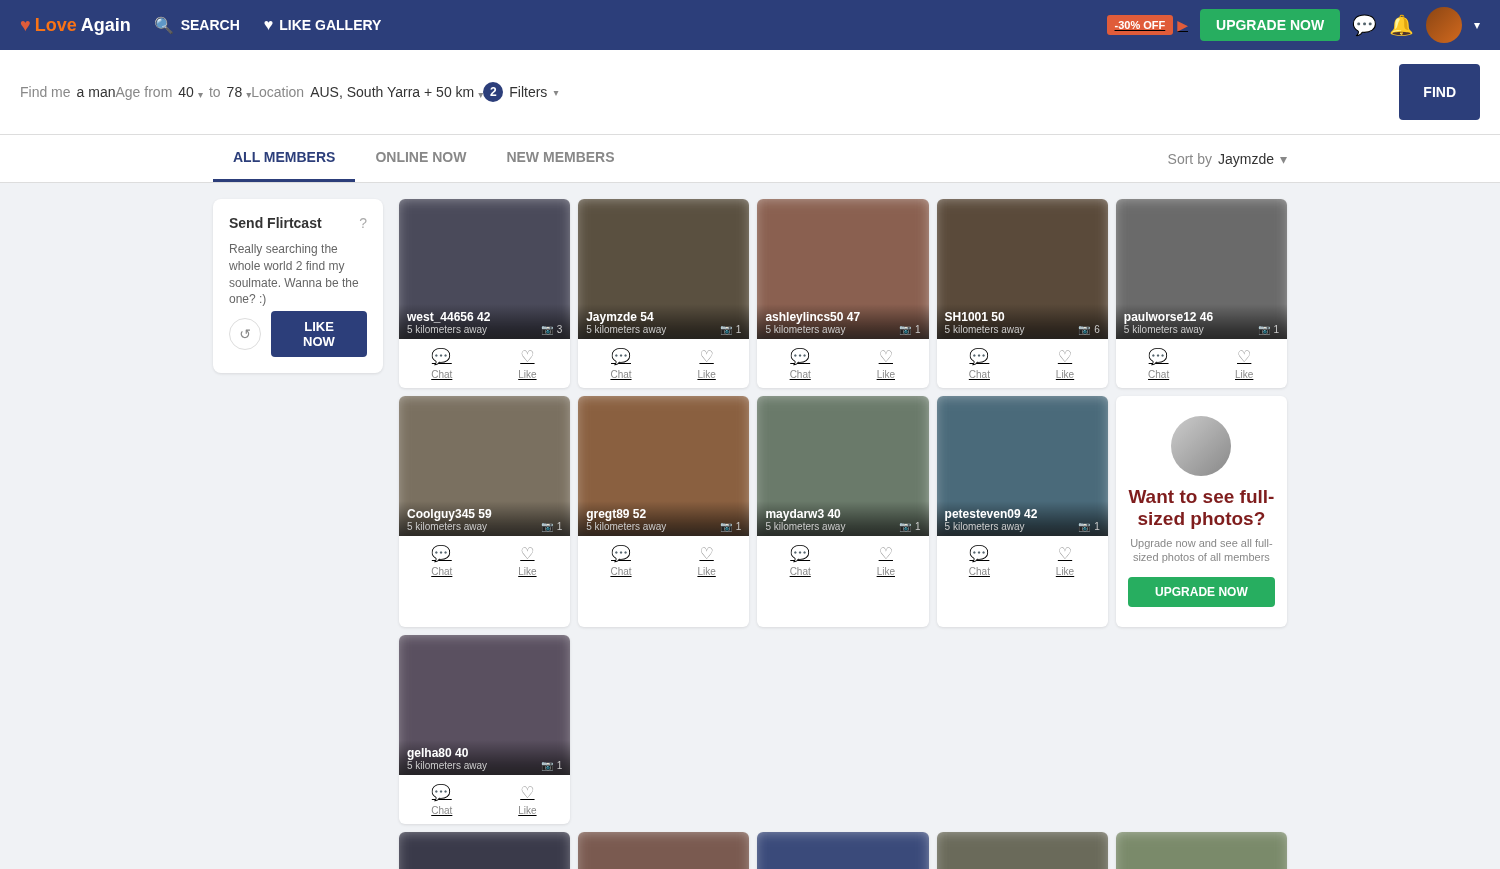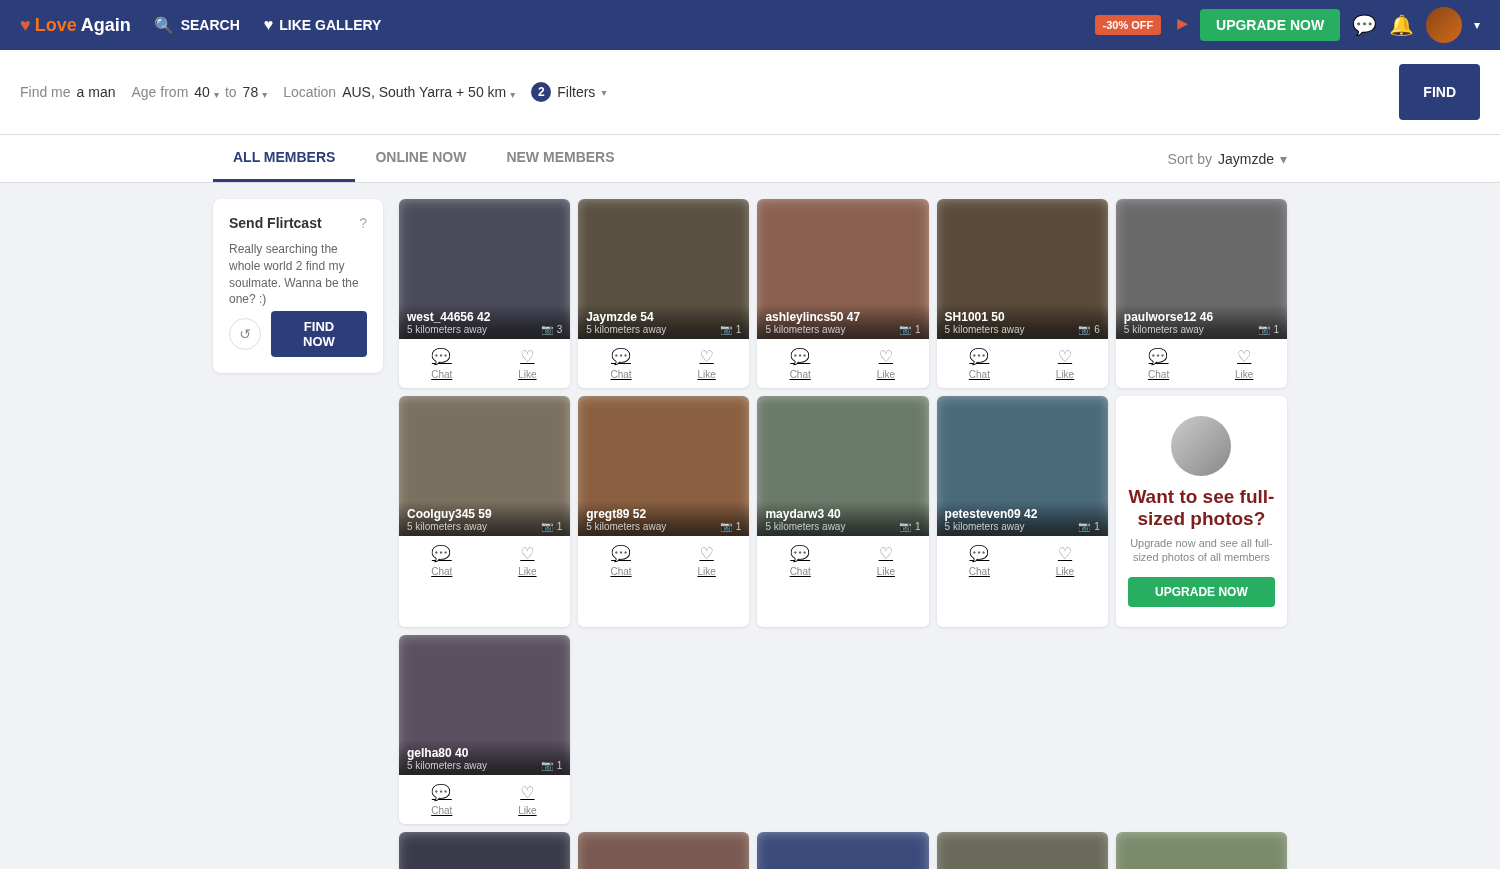--- a/index.html
+++ b/index.html
@@ -58,21 +58,20 @@
       overflow: hidden;
       cursor: pointer;
     }
 
     
     .search-bar {
       background: white;
       padding: 14px 20px;
       display: flex;
       align-items: center;
-      gap: 16px;
       border-bottom: 1px solid #ddd;
     }
     .search-field {
       display: flex;
       align-items: center;
       gap: 6px;
       font-size: 14px;
       color: #555;
     }
     .find-me-label { color: #888; }
@@ -322,21 +321,21 @@
   </div>
   <div class="nav-item">
     <span style="font-size:16px;">🔍</span>
     <span>SEARCH</span>
   </div>
   <div class="nav-item">
     <span style="font-size:16px;">♥</span>
     <span>LIKE GALLERY</span>
   </div>
   <div class="header-right">
-    <div style="display:flex;align-items:flex-start;gap:16px;">
+    <div style="display:flex;align-items:center;gap:4px;text-decoration:underline;">
       <span style="background:#e05c3a;color:white;font-size:11px;font-weight:bold;padding:4px 8px;border-radius:3px;">-30% OFF</span>
       <span style="color:#e05c3a;font-size:14px;">▶</span>
     </div>
     <button class="upgrade-btn">UPGRADE NOW</button>
     <span class="header-icon">💬</span>
     <span class="header-icon">🔔</span>
     <div class="avatar-circle" style="background:linear-gradient(135deg,#8B4513,#D2691E);"></div>
     <span style="color:white;font-size:12px;">▾</span>
   </div>
 </div>
@@ -390,21 +389,21 @@
 
   <div class="left-panel">
     <div class="flirtcast-card">
       <div class="flirtcast-header">
         <span class="flirtcast-title">Send Flirtcast</span>
         <span class="help-icon">?</span>
       </div>
       <p class="flirtcast-text">Really searching the whole world 2 find my soulmate. Wanna be the one? :)</p>
       <div class="flirtcast-actions">
         <button class="refresh-btn">↺</button>
-        <button class="send-now-btn">FIND NOW</button>
+        <button class="send-now-btn">LIKE NOW</button>
       </div>
     </div>
   </div>
 
   <div class="members-grid">
 
     <div class="grid-row" id="row1">
         <div class="member-card">
     <div class="card-photo">
       <div class="photo-blur" style="background:#4a4a5a;"></div>

